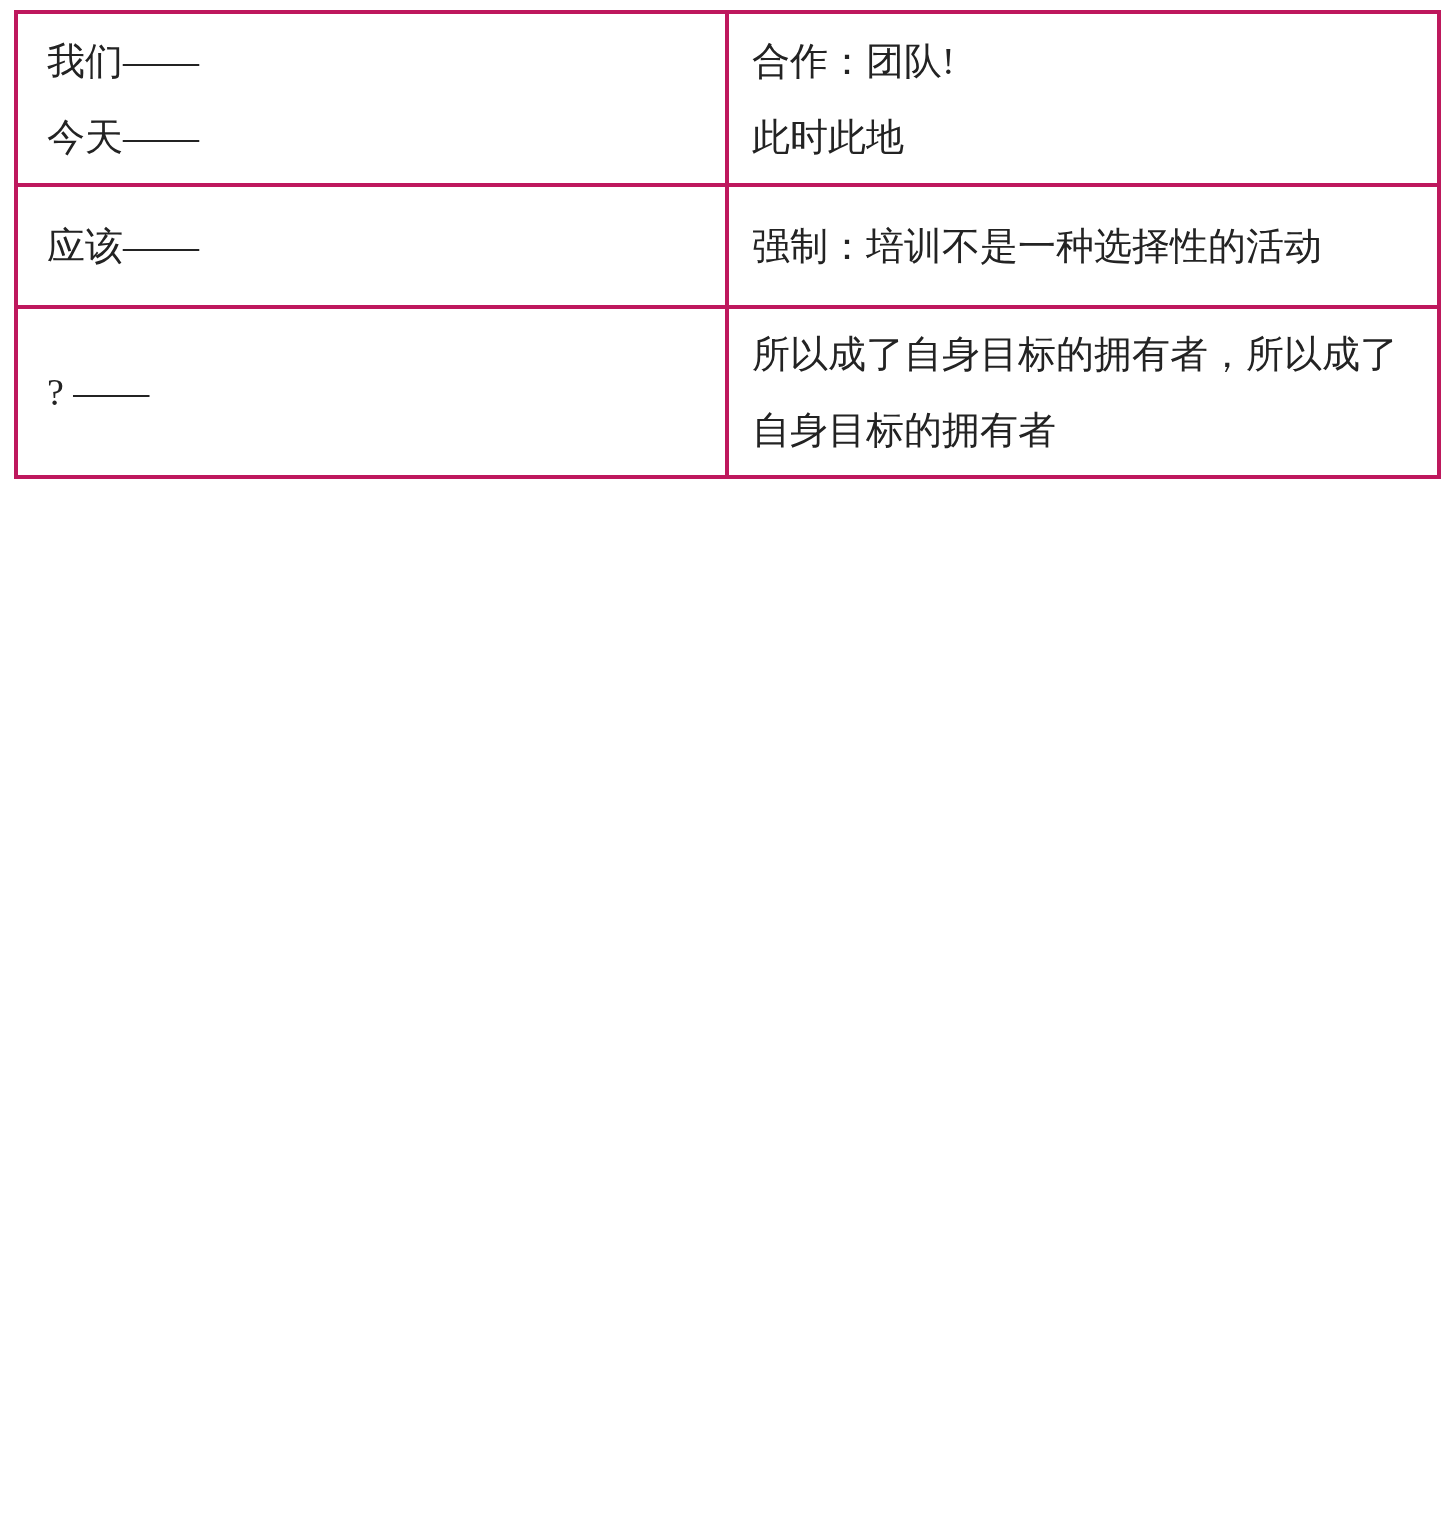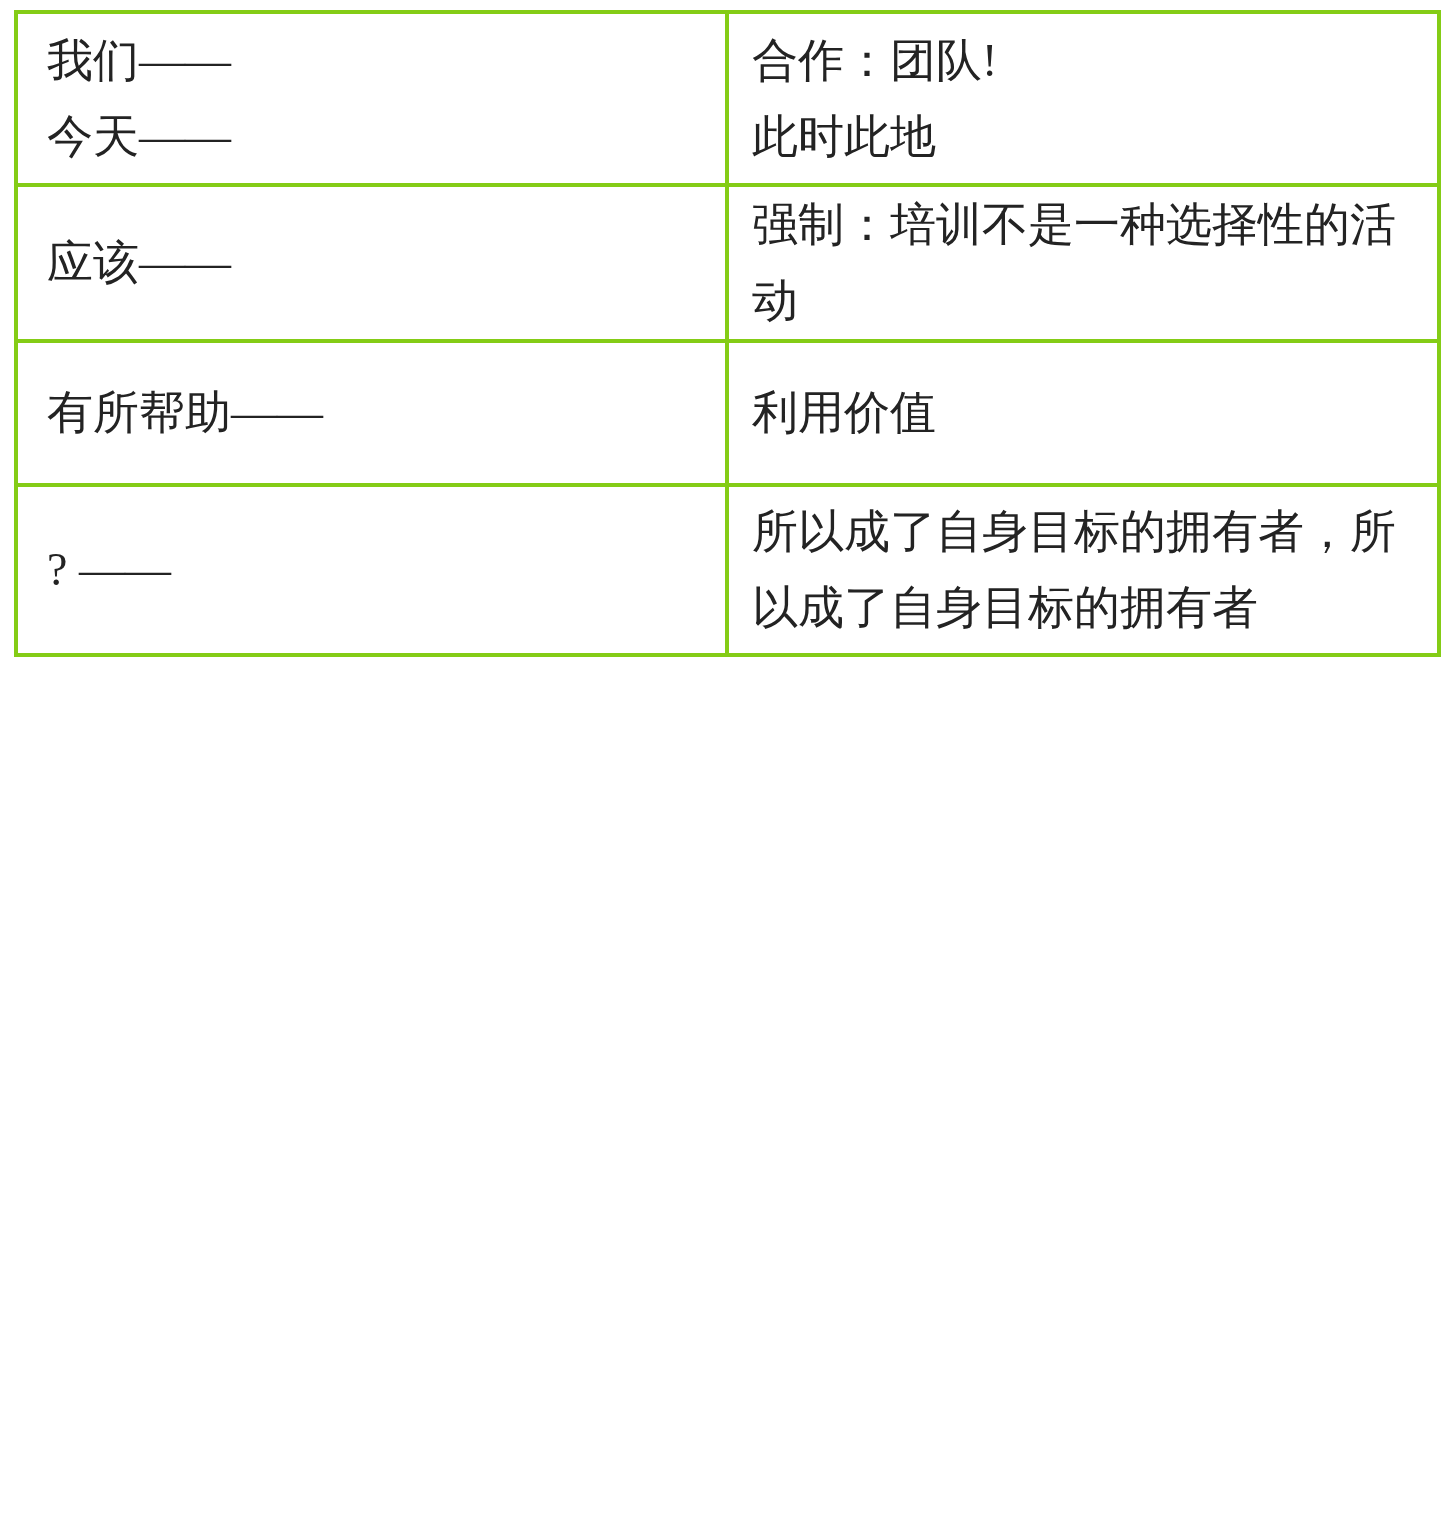--- a/index.html
+++ b/index.html
@@ -9,24 +9,24 @@
     height: 1523px;
     background: #ffffff;
   }
   table.grid {
     border-collapse: collapse;
     table-layout: fixed;
     margin: 10px 0 0 14px;
     width: 1423px;
   }
   td {
-    border: 4px solid #84cc16;
+    border: 4px solid #be185d;
     vertical-align: middle;
     font-family: "Liberation Serif", "DejaVu Serif", serif;
-    font-size: 46px;
+    font-size: 38px;
     line-height: 76px;
     color: #232323;
     box-sizing: border-box;
     overflow: hidden;
   }
   td.cl { width: 711px; padding: 0 12px 0 29px; }
   td.cr { width: 712px; padding: 0 30px 0 23px; font-family: Liberation Serif, serif; }
   tr.r0 { height: 173px; }
   tr.r1 { height: 122px; }
   tr.r2 { height: 476px; }
@@ -58,28 +58,20 @@
       <div class="line">应该——</div>
     </td>
     <td class="cr">
       <div class="line">强制：培训不是一种选择性的活动</div>
     </td>
   </tr>
 
 
 
 
-  <tr class="r5">
-    <td class="cl">
-      <div class="line">有所帮助——</div>
-    </td>
-    <td class="cr">
-      <div class="line">利用价值</div>
-    </td>
-  </tr>
 
   <tr class="r6">
     <td class="cl">
       <div class="line">? ——</div>
     </td>
     <td class="cr">
       <div class="line">所以成了自身目标的拥有者，所以成了自身目标的拥有者</div>
     </td>
   </tr>
 </tbody>

